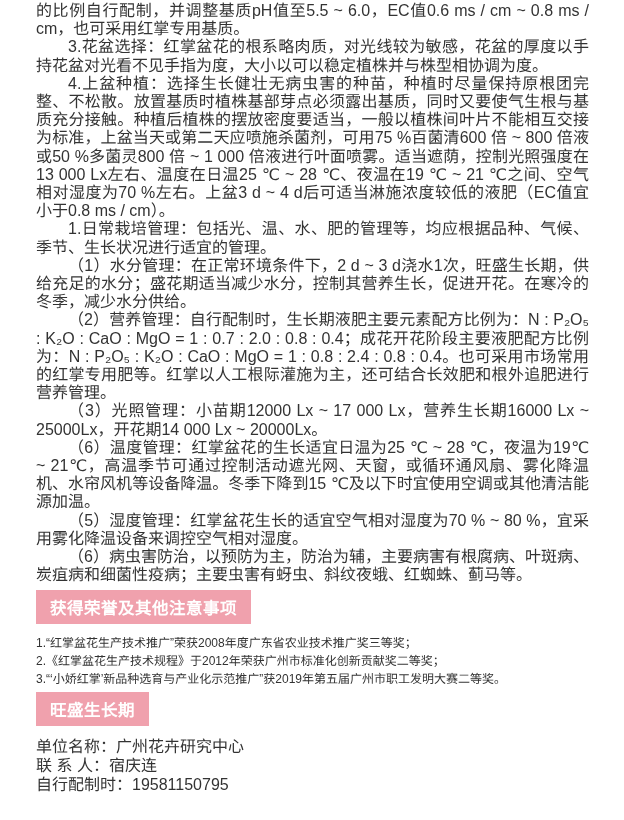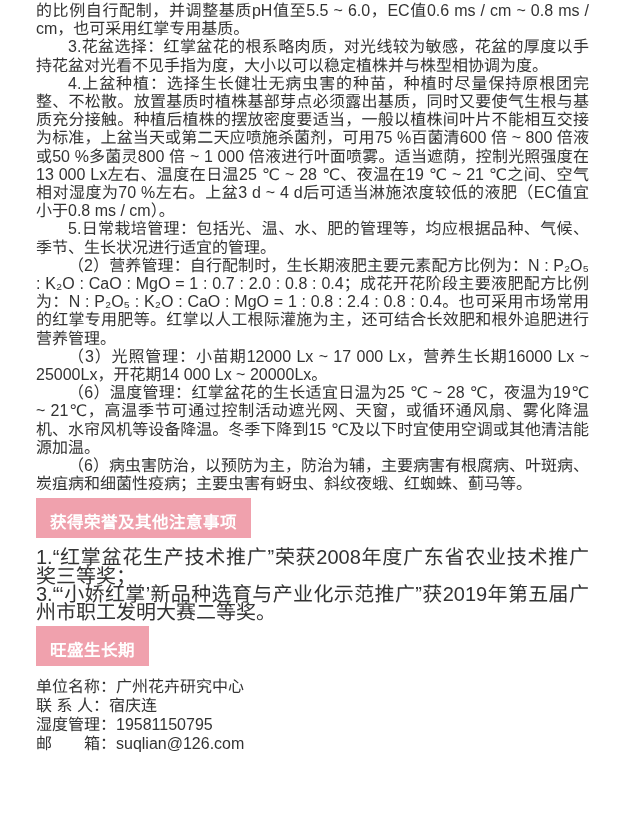--- a/index.html
+++ b/index.html
@@ -29,27 +29,27 @@
   .header-row { line-height: 0; }
   .header-row.first  { margin: 5px 0 10px 0; }
   .header-row.second { margin: 4px 0 11px 0; }
   .section-header {
     display: inline-block;
     background: #f0a1ad;
     color: #ffffff;
     font-weight: 700;
     font-size: 16.5px;
     line-height: 17px;
-    padding: 16px 14px 7px 14px;
+    padding: 10px 14px 7px 14px;
     letter-spacing: 0.5px;
     font-family: Liberation Serif, serif;
   }
   .honors p {
     margin: 0;
-    font-size: 20px;
+    font-size: 12px;
     line-height: 18.3px;
     text-align: justify;
     color: #333333;
   }
   .contact p {
     margin: 0;
     font-size: 16px;
     line-height: 19px;
     color: #333333;
   }
@@ -57,52 +57,55 @@
 </style>
 </head>
 <body>
 
 <div class="page">
 
   <div class="article">
     <p class="para">的比例自行配制，并调整基质pH值至5.5 ~ 6.0，EC值0.6 ms / cm ~ 0.8 ms / cm，也可采用红掌专用基质。</p>
     <p class="para indent">3.花盆选择：红掌盆花的根系略肉质，对光线较为敏感，花盆的厚度以手持花盆对光看不见手指为度，大小以可以稳定植株并与株型相协调为度。</p>
     <p class="para indent">4.上盆种植：选择生长健壮无病虫害的种苗，种植时尽量保持原根团完整、不松散。放置基质时植株基部芽点必须露出基质，同时又要使气生根与基质充分接触。种植后植株的摆放密度要适当，一般以植株间叶片不能相互交接为标准，上盆当天或第二天应喷施杀菌剂，可用75 %百菌清600 倍 ~ 800 倍液或50 %多菌灵800 倍 ~ 1 000 倍液进行叶面喷雾。适当遮荫，控制光照强度在13 000 Lx左右、温度在日温25 ℃ ~ 28 ℃、夜温在19 ℃ ~ 21 ℃之间、空气相对湿度为70 %左右。上盆3 d ~ 4 d后可适当淋施浓度较低的液肥（EC值宜小于0.8 ms / cm）。</p>
-    <p class="para indent">5.日常栽培管理：包括光、温、水、肥的管理等，均应根据品种、气候、季节、生长状况进行适宜的管理。</p>
+    <p class="para indent">1.日常栽培管理：包括光、温、水、肥的管理等，均应根据品种、气候、季节、生长状况进行适宜的管理。</p>
+    <p class="para indent">（1）水分管理：在正常环境条件下，2 d ~ 3 d浇水1次，旺盛生长期，供给充足的水分；盛花期适当减少水分，控制其营养生长，促进开花。在寒冷的冬季，减少水分供给。</p>
     <p class="para indent">（2）营养管理：自行配制时，生长期液肥主要元素配方比例为：N : P₂O₅ : K₂O : CaO : MgO = 1 : 0.7 : 2.0 : 0.8 : 0.4；成花开花阶段主要液肥配方比例为：N : P₂O₅ : K₂O : CaO : MgO = 1 : 0.8 : 2.4 : 0.8 : 0.4。也可采用市场常用的红掌专用肥等。红掌以人工根际灌施为主，还可结合长效肥和根外追肥进行营养管理。</p>
     <p class="para indent">（3）光照管理：小苗期12000 Lx ~ 17 000 Lx，营养生长期16000 Lx ~ 25000Lx，开花期14 000 Lx ~ 20000Lx。</p>
     <p class="para indent">（6）温度管理：红掌盆花的生长适宜日温为25 ℃ ~ 28 ℃，夜温为19℃ ~ 21℃，高温季节可通过控制活动遮光网、天窗，或循环通风扇、雾化降温机、水帘风机等设备降温。冬季下降到15 ℃及以下时宜使用空调或其他清洁能源加温。</p>
+    <p class="para indent">（5）湿度管理：红掌盆花生长的适宜空气相对湿度为70 % ~ 80 %，宜采用雾化降温设备来调控空气相对湿度。</p>
     <p class="para indent">（6）病虫害防治，以预防为主，防治为辅，主要病害有根腐病、叶斑病、炭疽病和细菌性疫病；主要虫害有蚜虫、斜纹夜蛾、红蜘蛛、蓟马等。</p>
   </div>
 
   <div class="header-row first">
     <div class="section-header">
       <span>获得荣誉及其他注意事项</span>
     </div>
   </div>
 
   <div class="honors">
     <p>1.“红掌盆花生产技术推广”荣获2008年度广东省农业技术推广奖三等奖；</p>
+    <p>2.《红掌盆花生产技术规程》于2012年荣获广州市标准化创新贡献奖二等奖；</p>
     <p>3.“‘小娇红掌’新品种选育与产业化示范推广”获2019年第五届广州市职工发明大赛二等奖。</p>
   </div>
 
   <div class="header-row second">
     <div class="section-header">
       <span>旺盛生长期</span>
     </div>
   </div>
 
   <div class="contact">
     <p>
       <span class="contact-label">单位名称：</span><span>广州花卉研究中心</span>
     </p>
     <p>
       <span class="contact-label">联 系 人：</span><span>宿庆连</span>
     </p>
     <p>
-      <span class="contact-label">湿度管理：</span><span>19581150795</span>
+      <span class="contact-label">自行配制时：</span><span>19581150795</span>
     </p>
     <p>
       <span class="contact-label">邮　　箱：</span><span>suqlian@126.com</span>
     </p>
   </div>
 
 </div>
 
 </body></html>

